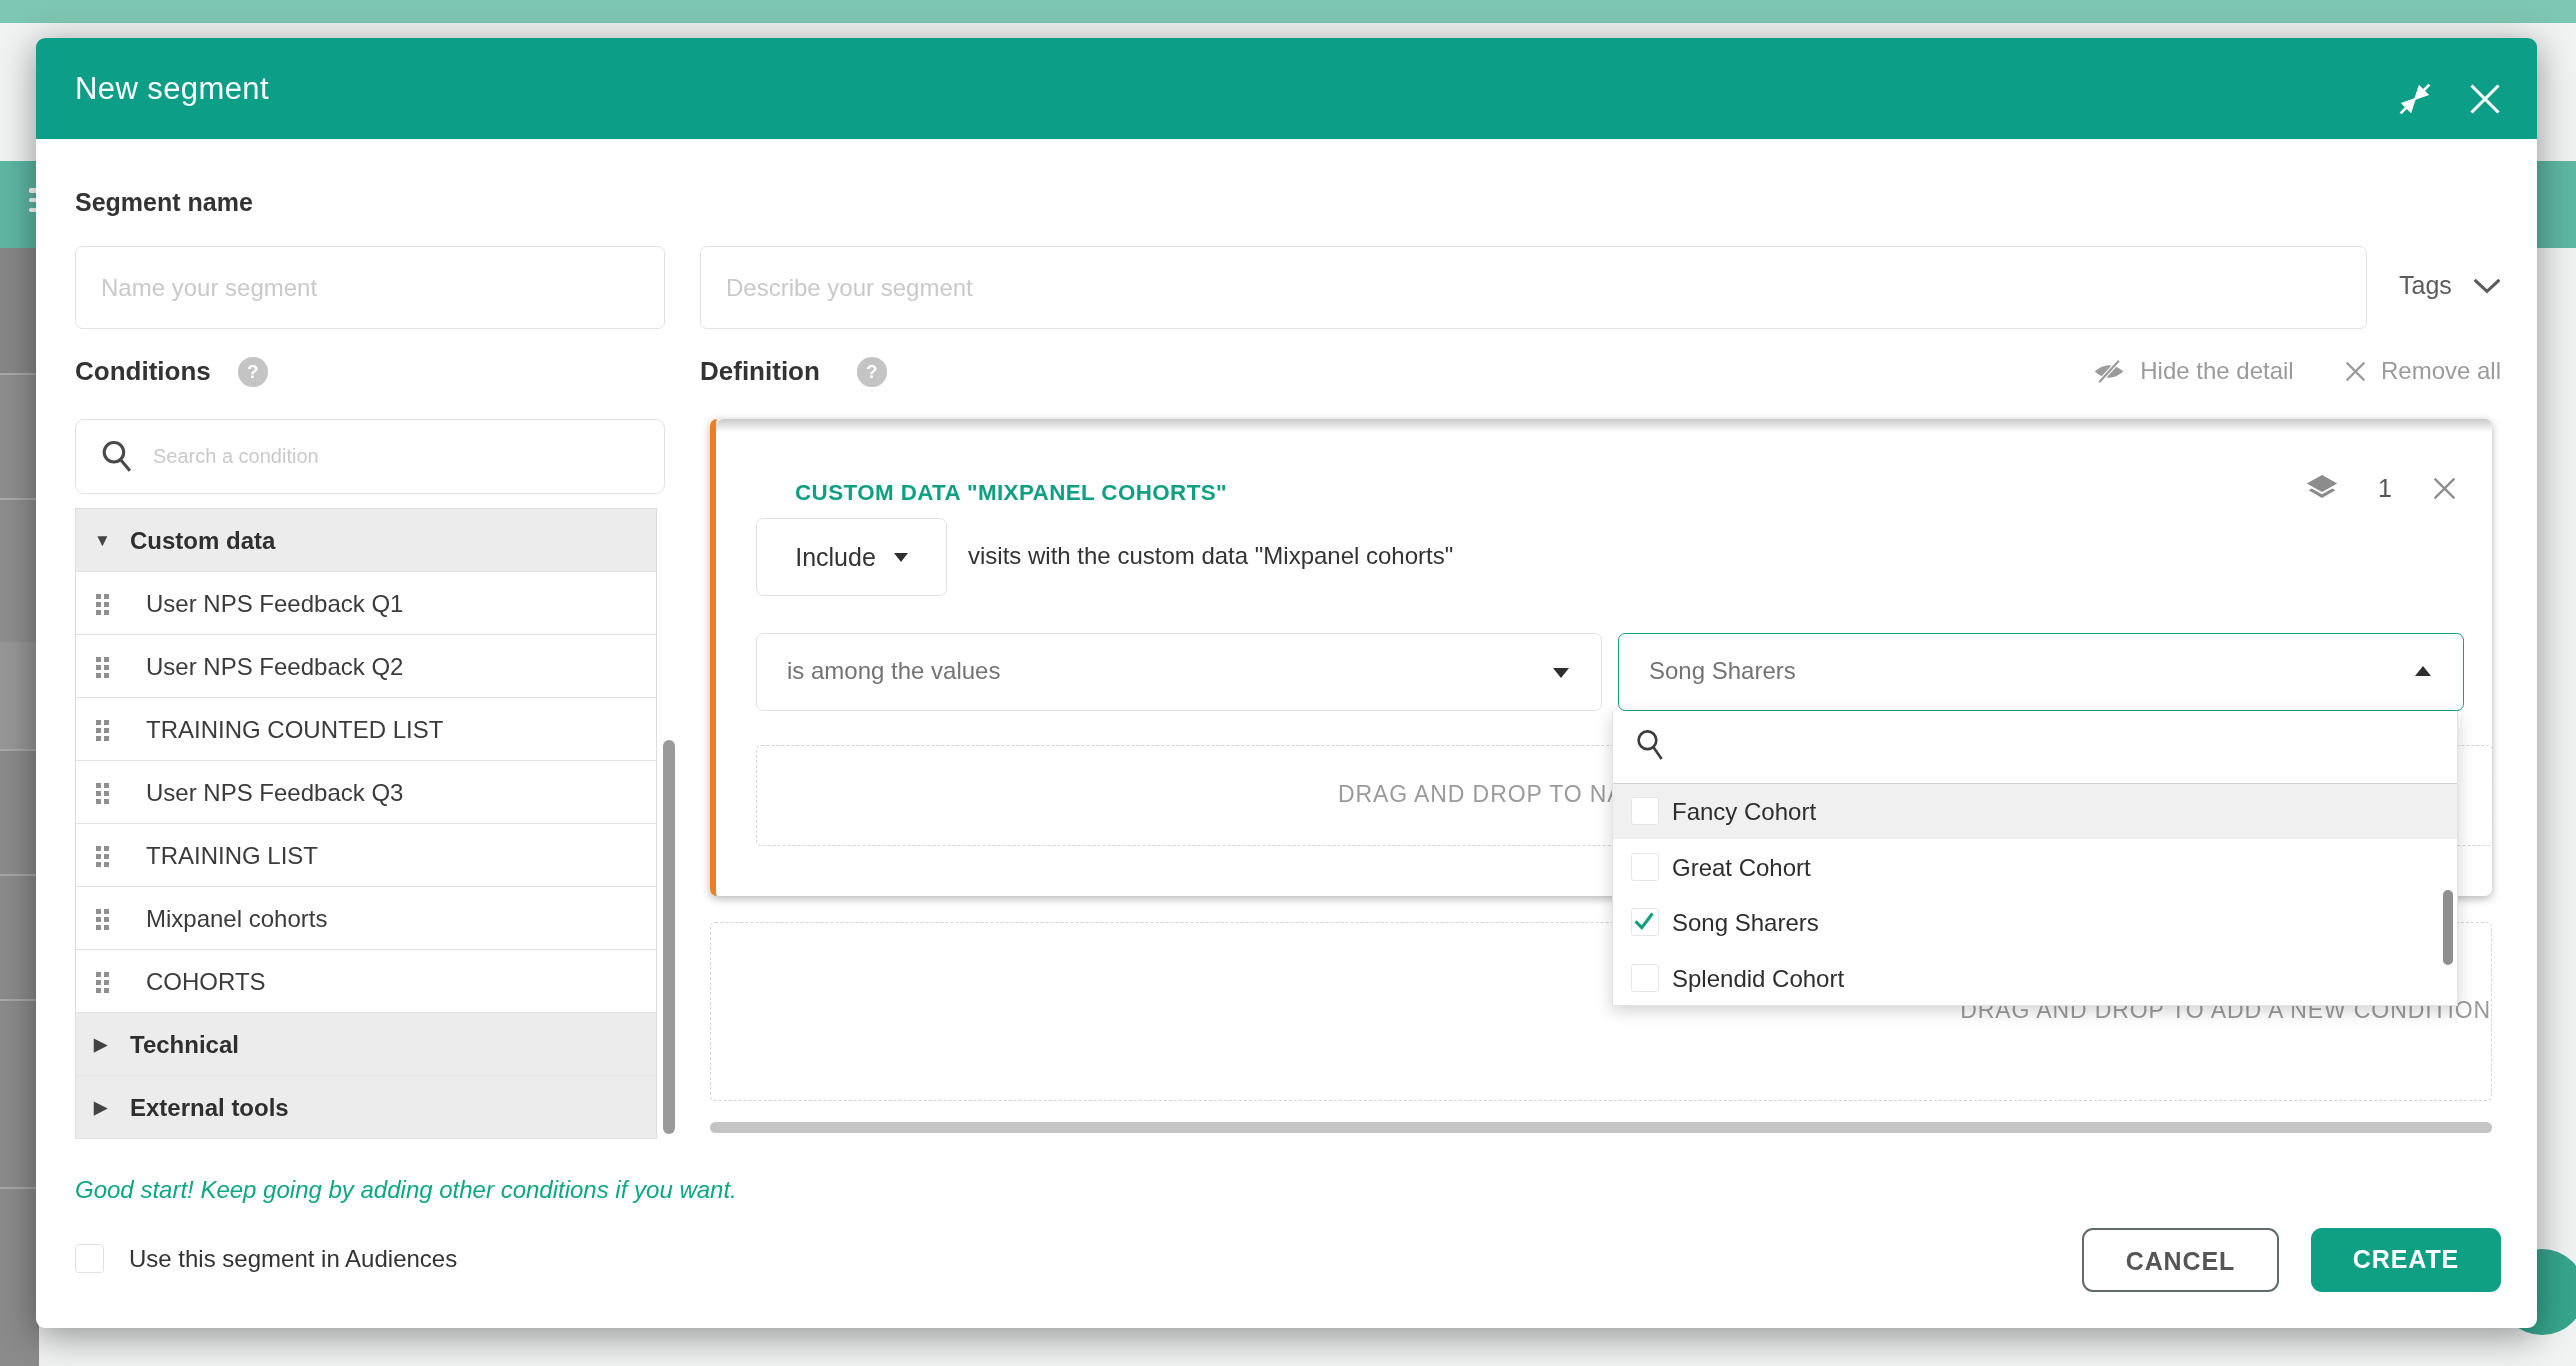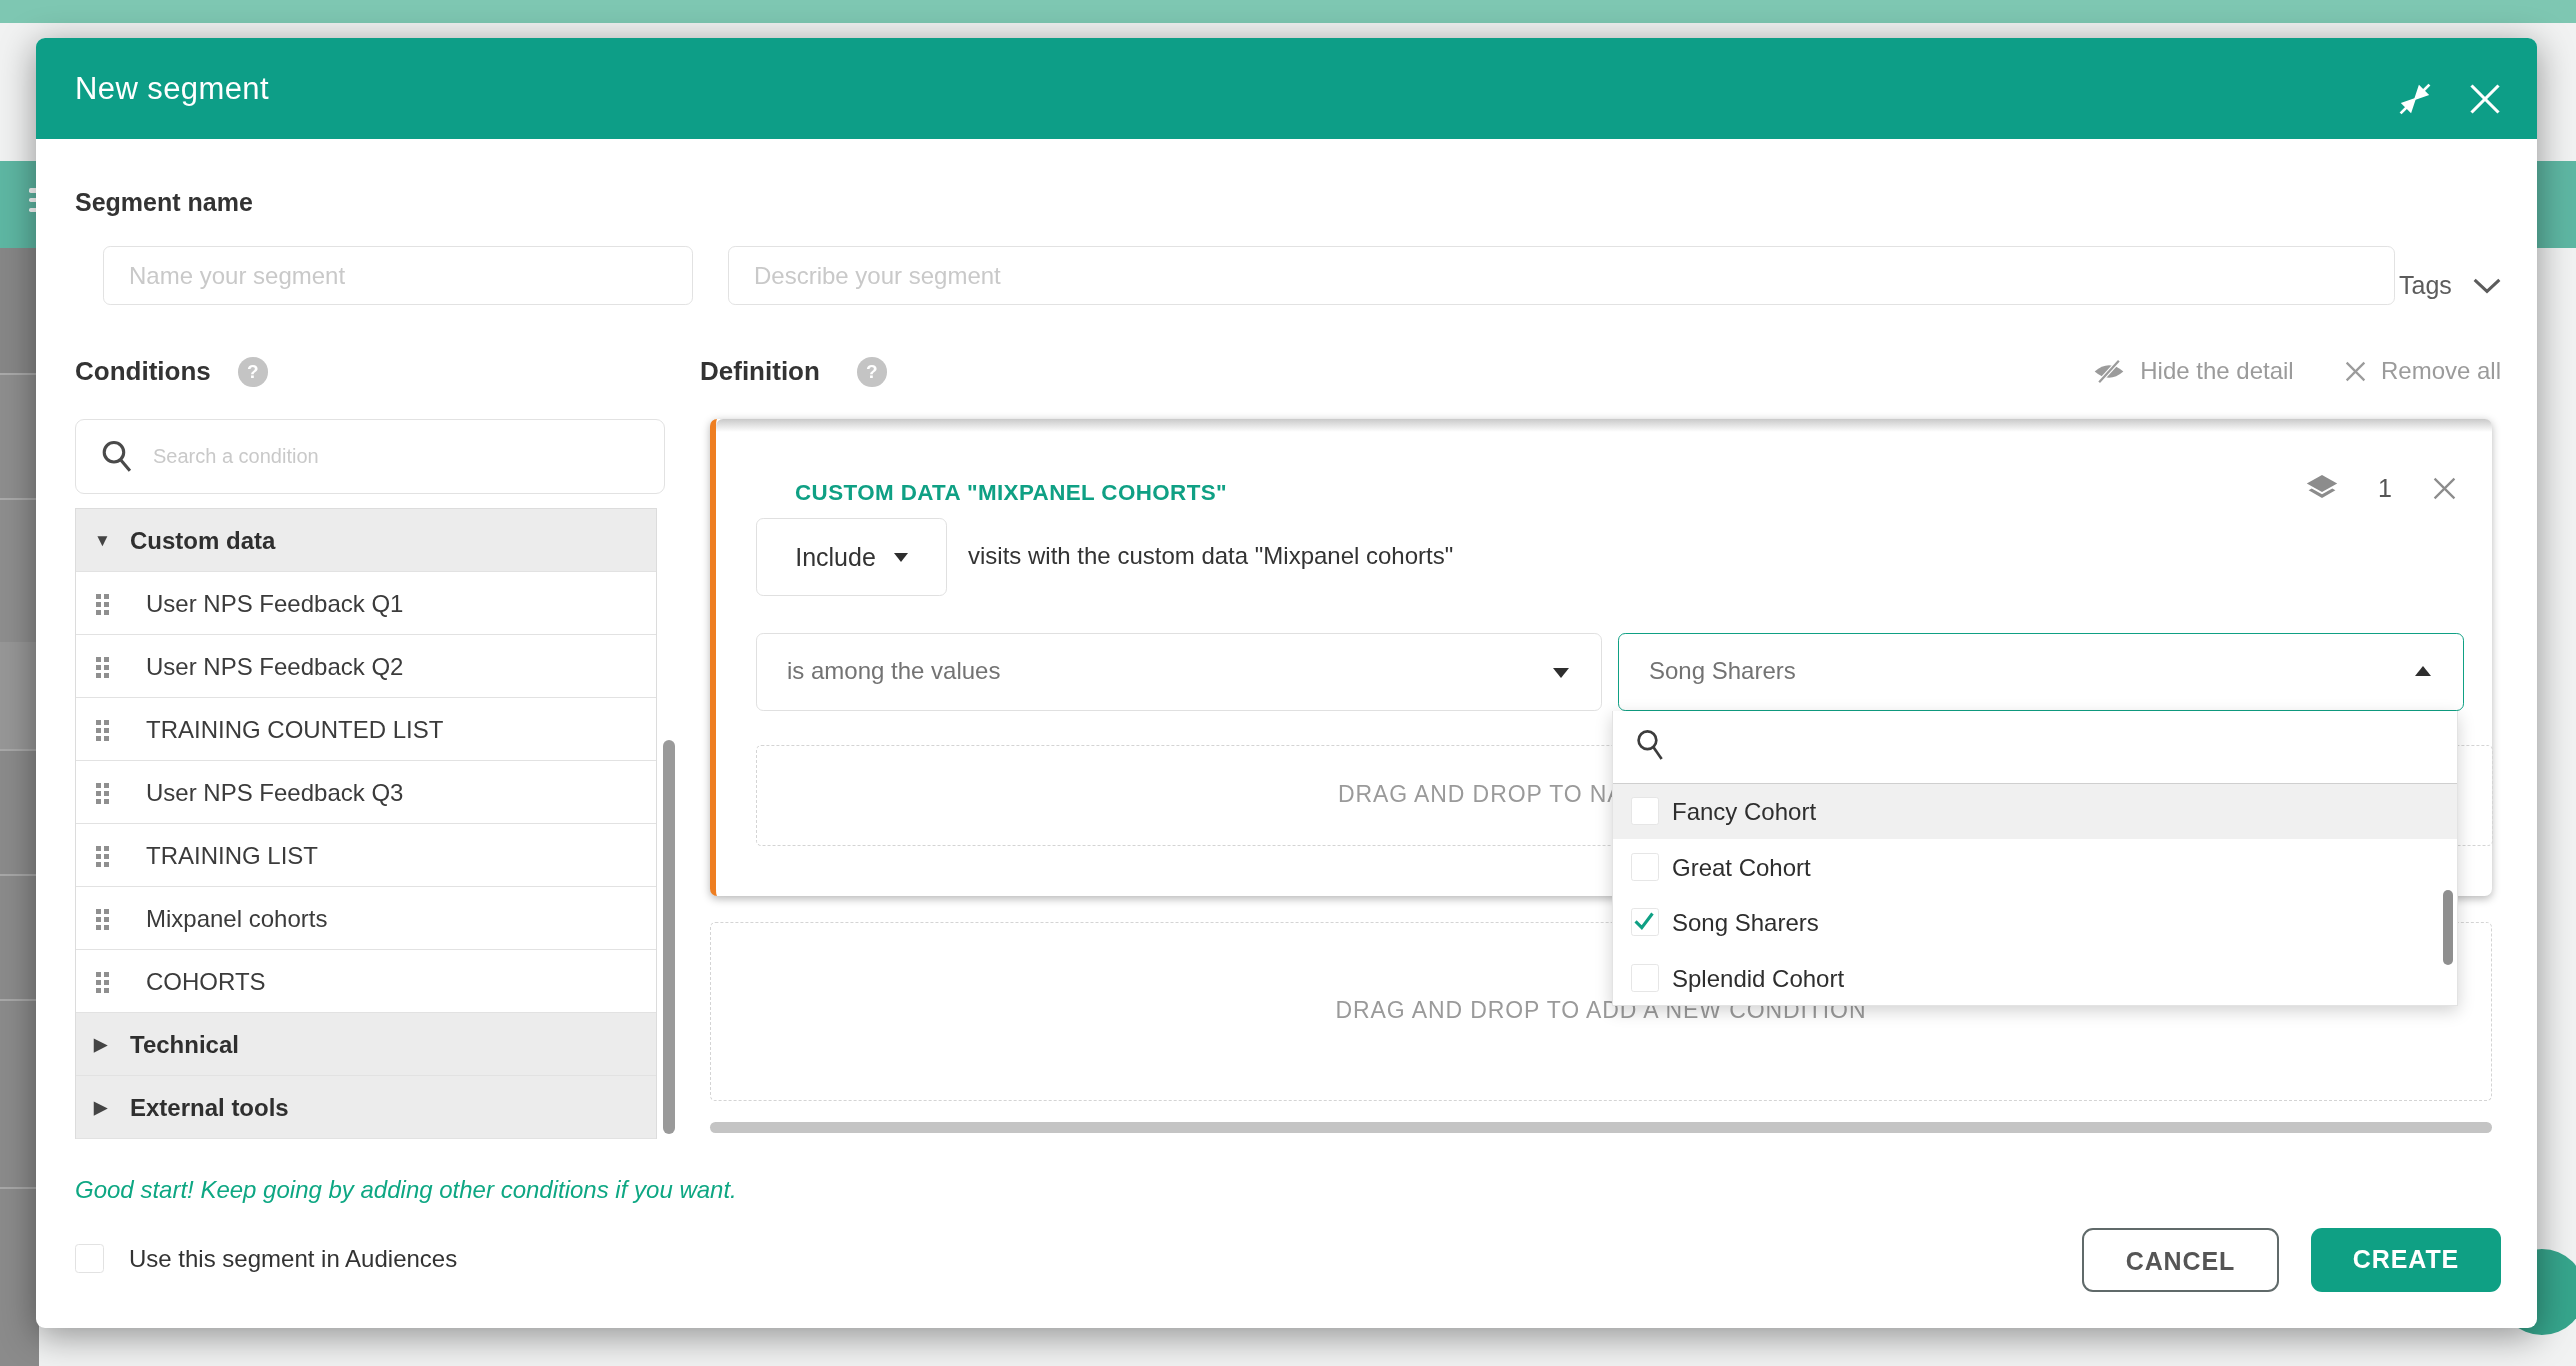--- a/index.html
+++ b/index.html
@@ -23,22 +23,22 @@
     border-radius:9px; box-shadow:0 7.2px 36px rgba(0,0,0,.4); z-index:2; }
   .modal-header { position:absolute; left:0; top:0; width:100%; height:101px; background:#0d9e87;
     border-radius:9px 9px 0 0; }
   .modal-title { position:absolute; left:39px; top:0; line-height:101px; color:#fff; font-size:31px; letter-spacing:0.4px; }
   .hdr-icon { position:absolute; top:43px; width:36px; height:36px; cursor:pointer; }
   .hdr-icon.collapse { left:2361px; }
   .hdr-icon.close { left:2431px; }
 
   
   .seg-label { position:absolute; left:39px; top:150px; font-size:25px; font-weight:bold; color:#333; }
-  .txt-input { position:absolute; top:208px; height:59px; border:1.8px solid #e2e2e2; border-radius:7.2px;
-    font-size:24px; color:#333; padding:0 25px; outline:none; font-family:inherit;margin-left:28px; }
+  .txt-input { position:absolute; top:208px; height:83px; border:1.8px solid #e2e2e2; border-radius:7.2px;
+    font-size:24px; color:#333; padding:0 25px; outline:none; font-family:inherit; }
   .txt-input::placeholder { color:#c9c9c9; }
   .inp-name { left:39px; width:590px; }
   .inp-desc { left:664px; width:1667px; }
   .tags-ctl { position:absolute; left:2363px; top:224px; height:47px; display:flex; align-items:center; gap:19.7px;
     color:#5c5c5c; font-size:25px; cursor:pointer; }
 
   .section-label { position:absolute; top:318px; font-size:26px; font-weight:bold; color:#333; }
   .help-icon { position:absolute; top:319px; width:29.5px; height:29.5px; border-radius:50%; background:#c4c4c4;
     color:#fff; font-size:19px; font-weight:bold; text-align:center; line-height:29.5px; }
   .def-actions { position:absolute; right:36px; top:319px; display:flex; align-items:center; gap:50px; }
@@ -93,21 +93,21 @@
   .dd-divider { position:absolute; left:0; top:72px; width:100%; height:0.9px; background:#cfcfcf; }
   .dd-opt { position:absolute; left:0; width:100%; height:55px; cursor:pointer; }
   .dd-opt.hl { background:#f0f0f0; }
   .dd-check { position:absolute; left:18px; top:13.4px; width:28px; height:28px; border:1.8px solid #e6e6e6; border-radius:2.7px; background:#fff; }
   .dd-label { position:absolute; left:59px; top:0; line-height:55px; font-size:24px; color:#2e2e2e; }
   .dd-scroll { position:absolute; right:4.5px; top:179px; width:9.8px; height:75px; background:#8f8f8f; border-radius:5.4px; }
 
   
   .dropzone2 { position:absolute; left:674px; top:884px; width:1782px; height:179px; border:1.8px dashed #d4d4d4;
     border-radius:5.4px; }
-  .dz2-text { position:absolute; left:0; width:100%; text-align:center; top:0; line-height:175px; font-size:23px;
+  .dz2-text { position:absolute; left:0; width:100%; text-align:right; top:0; line-height:175px; font-size:23px;
     color:#9a9a9a; letter-spacing:0.9px; }
   .h-scrollbar { position:absolute; left:674px; top:1084px; width:1782px; height:10.7px; background:#c4c4c4; border-radius:5.4px; }
 
   
   .hint { position:absolute; left:39px; top:1138px; font-size:24px; font-style:italic; color:#0ea783; }
   .aud-row { position:absolute; left:39px; top:1206px; display:flex; align-items:center; gap:25px; cursor:pointer; }
   .aud-box { width:29px; height:29px; border:1.8px solid #e2e2e2; border-radius:3.6px; background:#fff; }
   .aud-label { font-size:24px; color:#333; }
   .btn { position:absolute; top:1190px; height:64px; border-radius:11px; font-size:25px; font-weight:bold;
     letter-spacing:0.9px; text-align:center; line-height:63px; cursor:pointer; }

